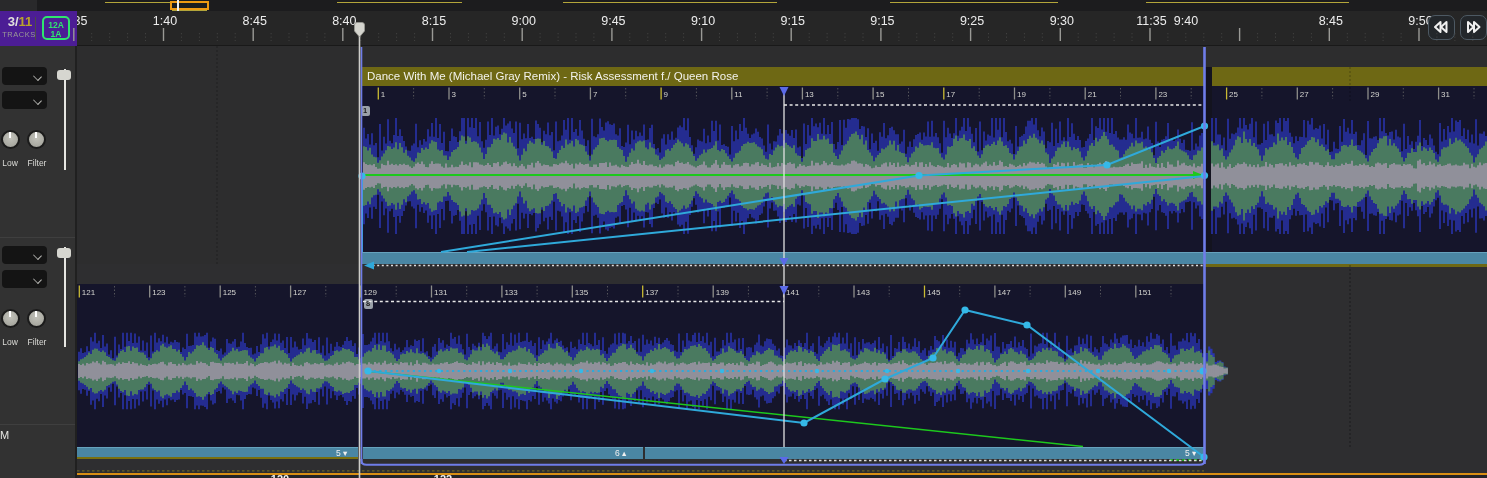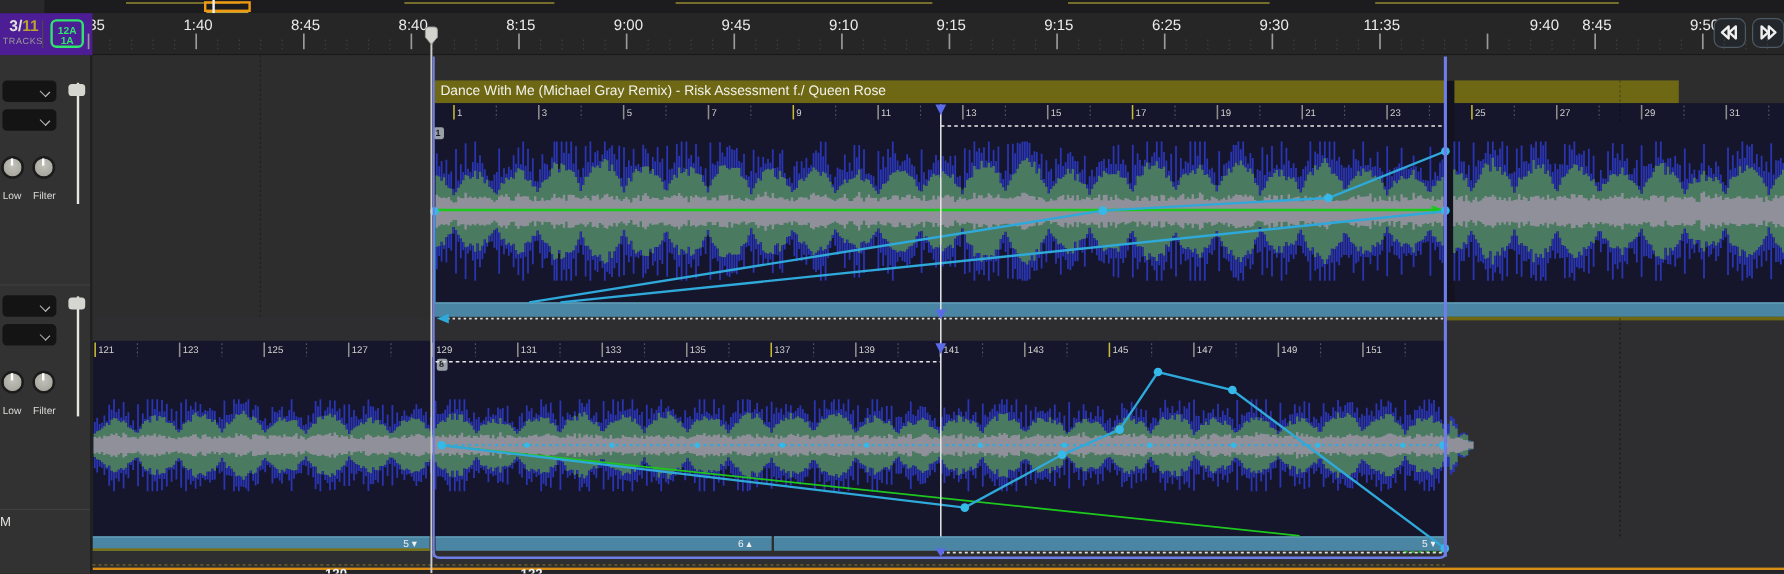--- a/index.html
+++ b/index.html
@@ -59,40 +59,40 @@
       <div class="tlab" style="left:55.3px">8:35</div>
 <div class="tlab" style="left:145.0px">1:40</div>
 <div class="tlab" style="left:234.7px">8:45</div>
 <div class="tlab" style="left:324.3px">8:40</div>
 <div class="tlab" style="left:414.0px">8:15</div>
 <div class="tlab" style="left:503.7px">9:00</div>
 <div class="tlab" style="left:593.4px">9:45</div>
 <div class="tlab" style="left:683.1px">9:10</div>
 <div class="tlab" style="left:772.7px">9:15</div>
 <div class="tlab" style="left:862.4px">9:15</div>
-<div class="tlab" style="left:952.1px">6:25</div>
+<div class="tlab" style="left:952.1px">9:25</div>
 <div class="tlab" style="left:1041.8px">9:30</div>
 <div class="tlab" style="left:1131.5px">11:35</div>
-<div class="tlab" style="left:1267px">9:40</div>
+<div class="tlab" style="left:1166px">9:40</div>
 <div class="tlab" style="left:1310.8px">8:45</div>
 <div class="tlab" style="left:1400.5px">9:50</div>
     </div>
   <div id="hdr" class="abs">
     <div class="n1">3/<b>11</b></div>
     <div class="n2">TRACKS</div>
     <div class="dv"></div>
     <div class="key">12A<br>1A</div>
   </div>
   <div class="btn" style="left:1428px"></div>
   <div class="btn" style="left:1460px"></div>
 
   <div class="abs lane" style="left:77px;top:46px;width:1410px;height:218px"></div>
   <div class="abs lane" style="left:77px;top:264px;width:1410px;height:214px;background:#2e2e30"></div>
 
-  <div class="abs bar-olive" style="left:362px;top:67px;width:1037px;height:19px">Dance With Me (Michael Gray Remix) - Risk Assessment f./ Queen Rose</div>
+  <div class="abs bar-olive" style="left:362px;top:67px;width:1125px;height:19px">Dance With Me (Michael Gray Remix) - Risk Assessment f./ Queen Rose</div>
   <div class="abs navy" style="left:362px;top:86px;width:1125px;height:166px"></div>
   <div class="abs" style="left:1205px;top:67px;width:7px;height:185px;background:#13131f"></div>
   <div class="abs teal" style="left:362px;top:252px;width:1125px;height:12px"></div>
 
   <div class="abs" style="left:1205px;top:264px;width:282px;height:2.5px;background:#6e6814"></div>
   <div class="abs navy" style="left:77px;top:284px;width:1128px;height:163px"></div>
 
   <div class="abs teal" style="left:77px;top:447px;width:281px;height:12px;border-bottom:2px solid #7a7010"></div>
   <div class="abs teal" style="left:363px;top:447px;width:280px;height:12px"></div>
   <div class="abs teal" style="left:645px;top:447px;width:559px;height:12px"></div>

